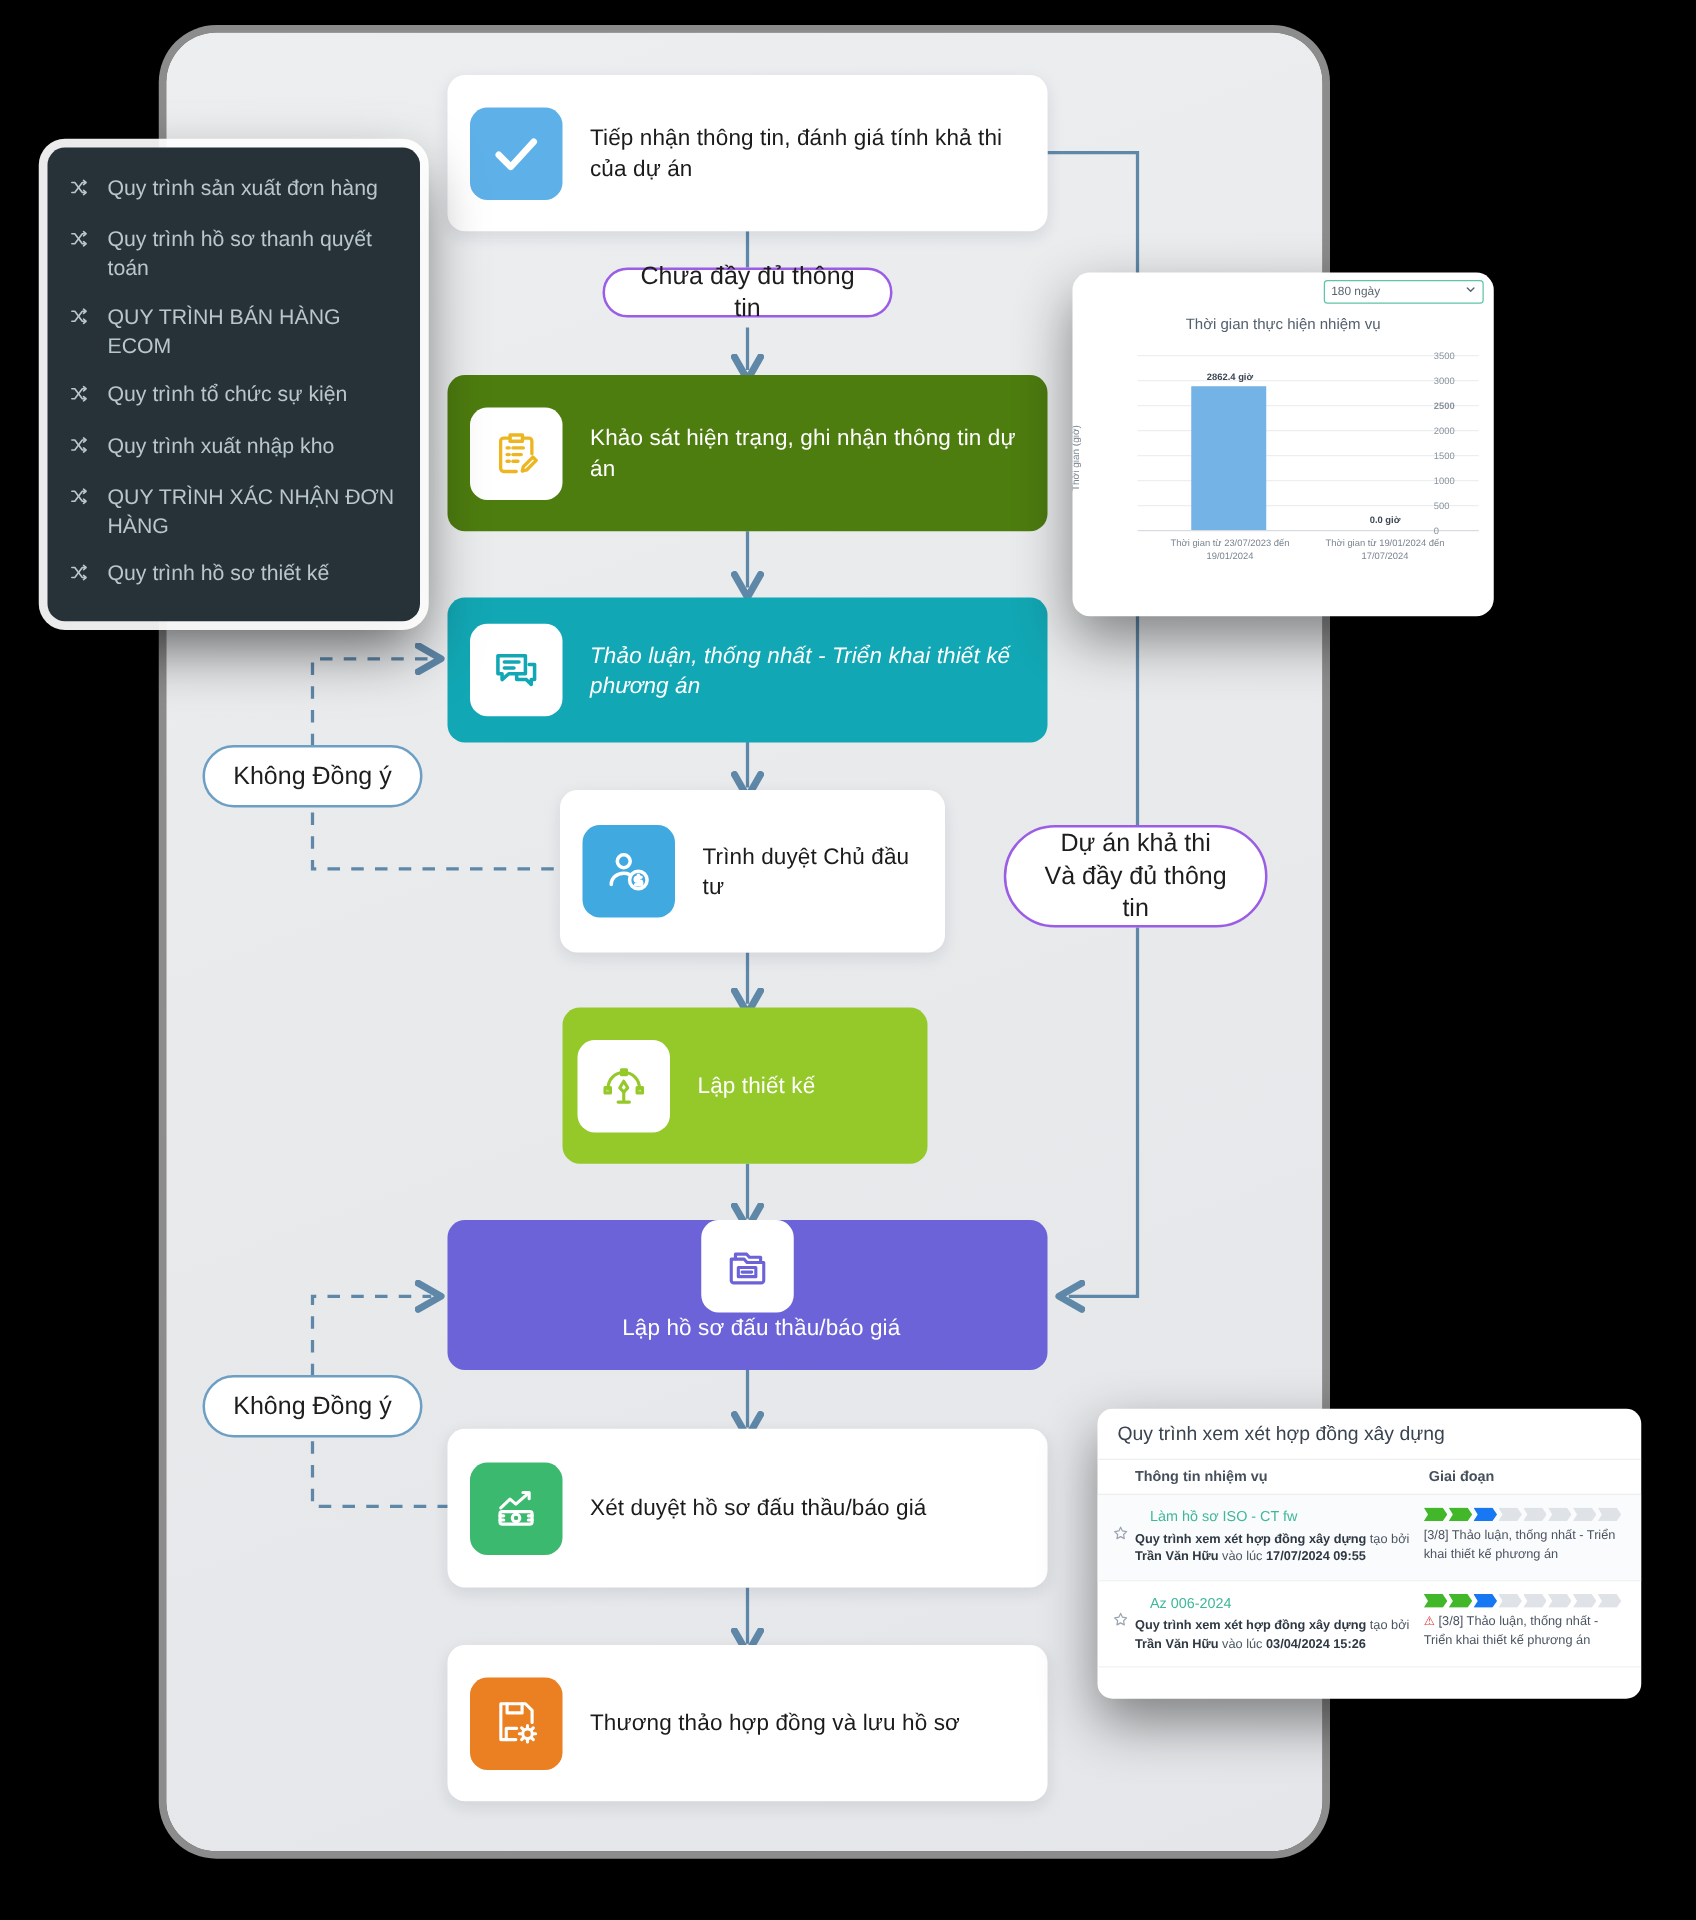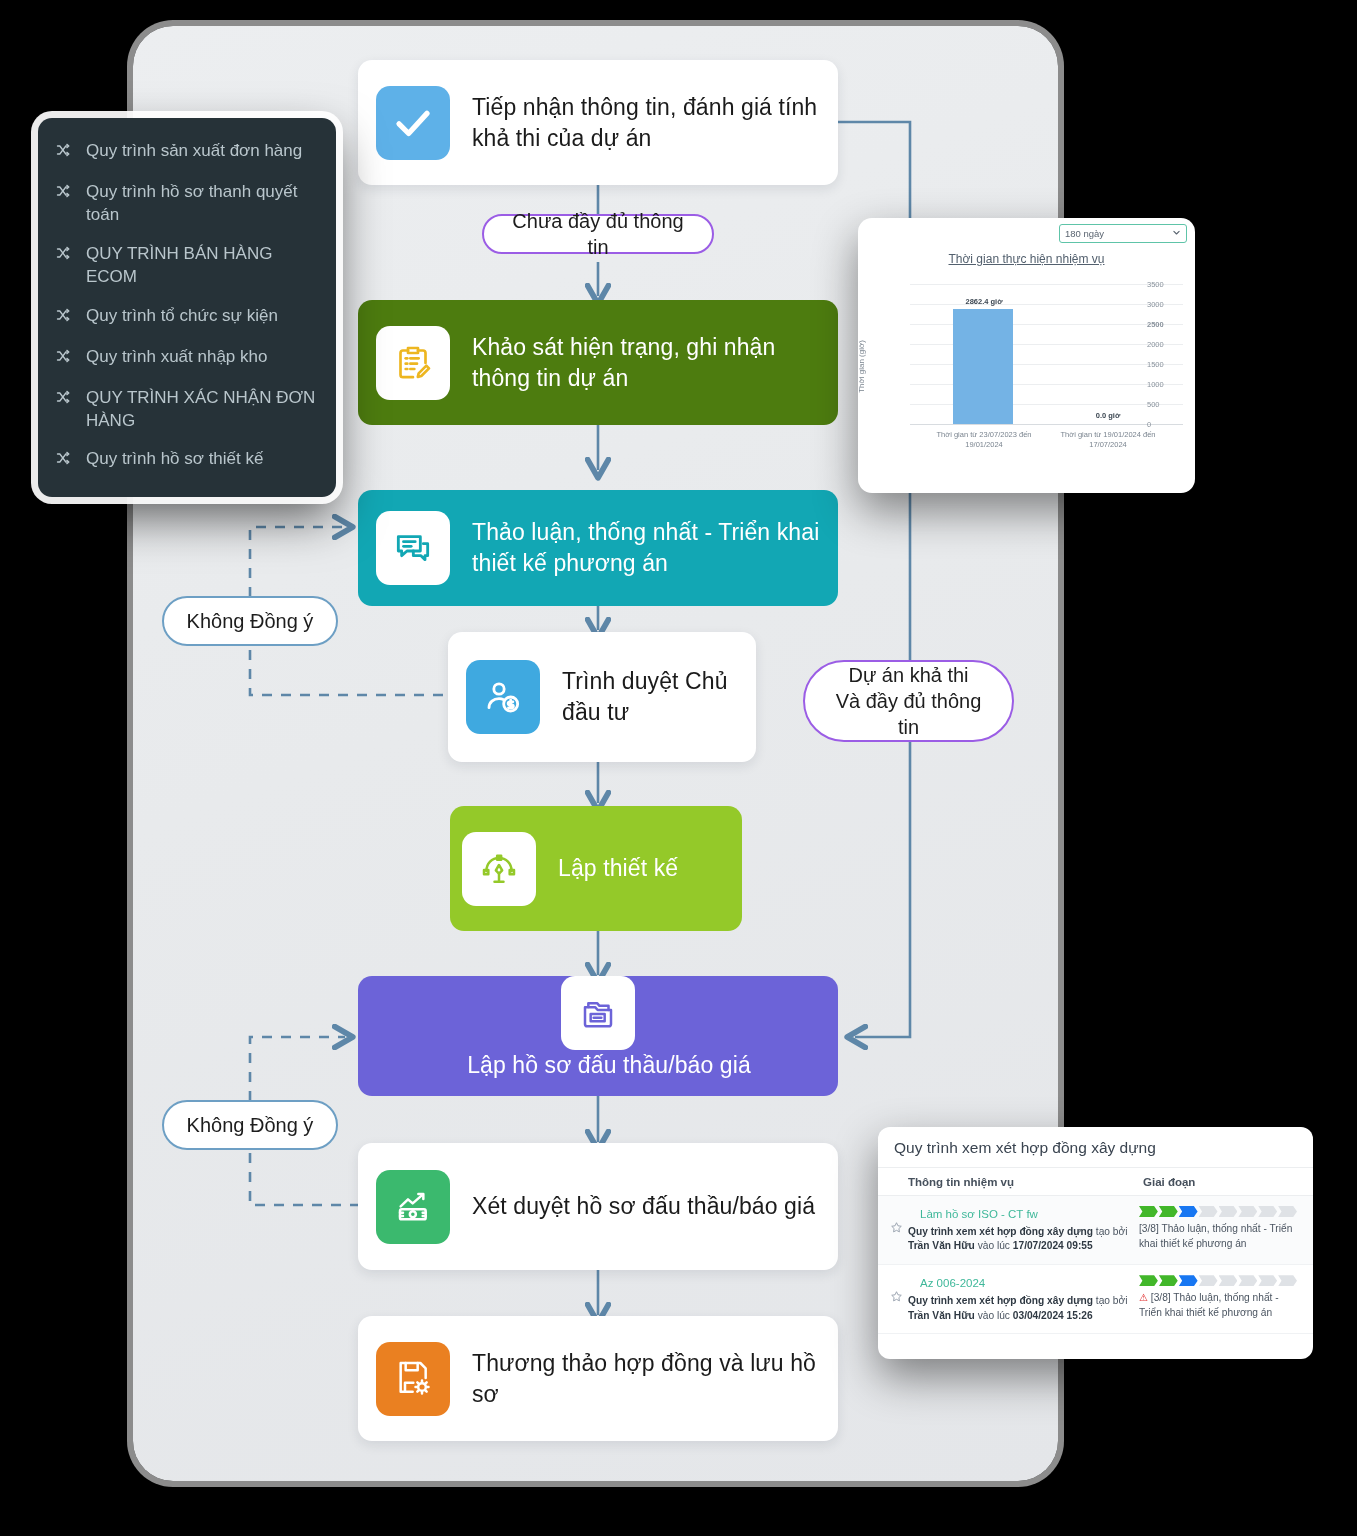--- a/index.html
+++ b/index.html
@@ -27,21 +27,21 @@
     border-radius: 14px;
     padding: 0 18px;
   }
   .node .ico {
     width: 74px; height: 74px; flex: 0 0 74px;
     border-radius: 14px;
     display: flex; align-items: center; justify-content: center;
   }
   .node .lbl {
     margin-left: 22px;
-    font-size: 23px; line-height: 1.34;
+    font-size: 18px; line-height: 1.34;
     letter-spacing: .1px;
   }
   .node.white { background: #ffffff; box-shadow: 0 4px 12px rgba(30,40,60,.10); }
   .node.white .lbl { color: #1b1b1b; }
   .node.solid .lbl { color: #ffffff; }
   .node.solid .ico { background: #ffffff; }
 
   
   .pill {
     position: absolute;
@@ -86,21 +86,21 @@
   }
   .chart-top { height: 30px; display: flex; justify-content: flex-end; align-items: center; padding-right: 8px; }
   .chart-select {
     width: 128px; height: 19px;
     border: 1px solid #5ec4a8; border-radius: 3px;
     background: #fff;
     display: flex; align-items: center; justify-content: space-between;
     padding: 0 5px;
     font-size: 9.5px; color: #5a6470;
   }
-  .chart-title { text-align: center; font-size: 12px; color: #53606e; margin-top: 4px; text-decoration: underline; }
+  .chart-title { text-align: center; font-size: 12px; color: #53606e; margin-top: 4px; }
   .plot { position: relative; width: 337px; height: 205px; }
   .ylab {
     position: absolute; left: 3px; top: 96px;
     transform: rotate(-90deg) translate(-50%,0);
     transform-origin: left center;
     font-size: 8px; color: #7a848f; white-space: nowrap;
   }
   .ytick { position: absolute; right: 0; font-size: 7.5px; color: #8a939d; }
   .grid { position: absolute; left: 0; right: 0; height: 1px; background: #eceef0; }
   .bar { position: absolute; background: #74b3e5; }
@@ -203,21 +203,21 @@
           <path d="M7.6 12.4h1"></path>
           <path d="M10.4 12.4h4"></path>
           <path d="M7.6 15.6h1"></path>
           <path d="M10.4 15.6h2.4"></path>
         <path d="M20 13.6l1.6 1.6-4.6 4.6-2.1.5.5-2.1z"></path>
       </svg>
     </div>
     <div class="lbl">Khảo sát hiện trạng, ghi nhận thông tin dự án</div>
   </div>
 
-  <div class="node solid" style="left:358px;top:490px;width:480px;height:116px;background:#12a7b4;">
+  <div class="node solid" style="left:358px;top:478px;width:480px;height:116px;background:#12a7b4;font-style:italic;">
     <div class="ico">
       <svg width="40" height="40" viewBox="0 0 24 24" fill="none" stroke="#12a7b4" stroke-width="1.7" stroke-linecap="round" stroke-linejoin="round">
         <path d="M3.2 5.2h13.2v8.6H8.4L5.2 16.6v-2.8H3.2z"></path>
         <path d="M6.3 8.2h7"></path>
           <path d="M6.3 11h4.6"></path>
         <path d="M18.2 9.4h2.6v7.2h-1.6v2.4l-2.4-2.4h-4.6v-2.8"></path>
       </svg>
     </div>
     <div class="lbl">Thảo luận, thống nhất - Triển khai thiết kế phương án</div>
   </div>

